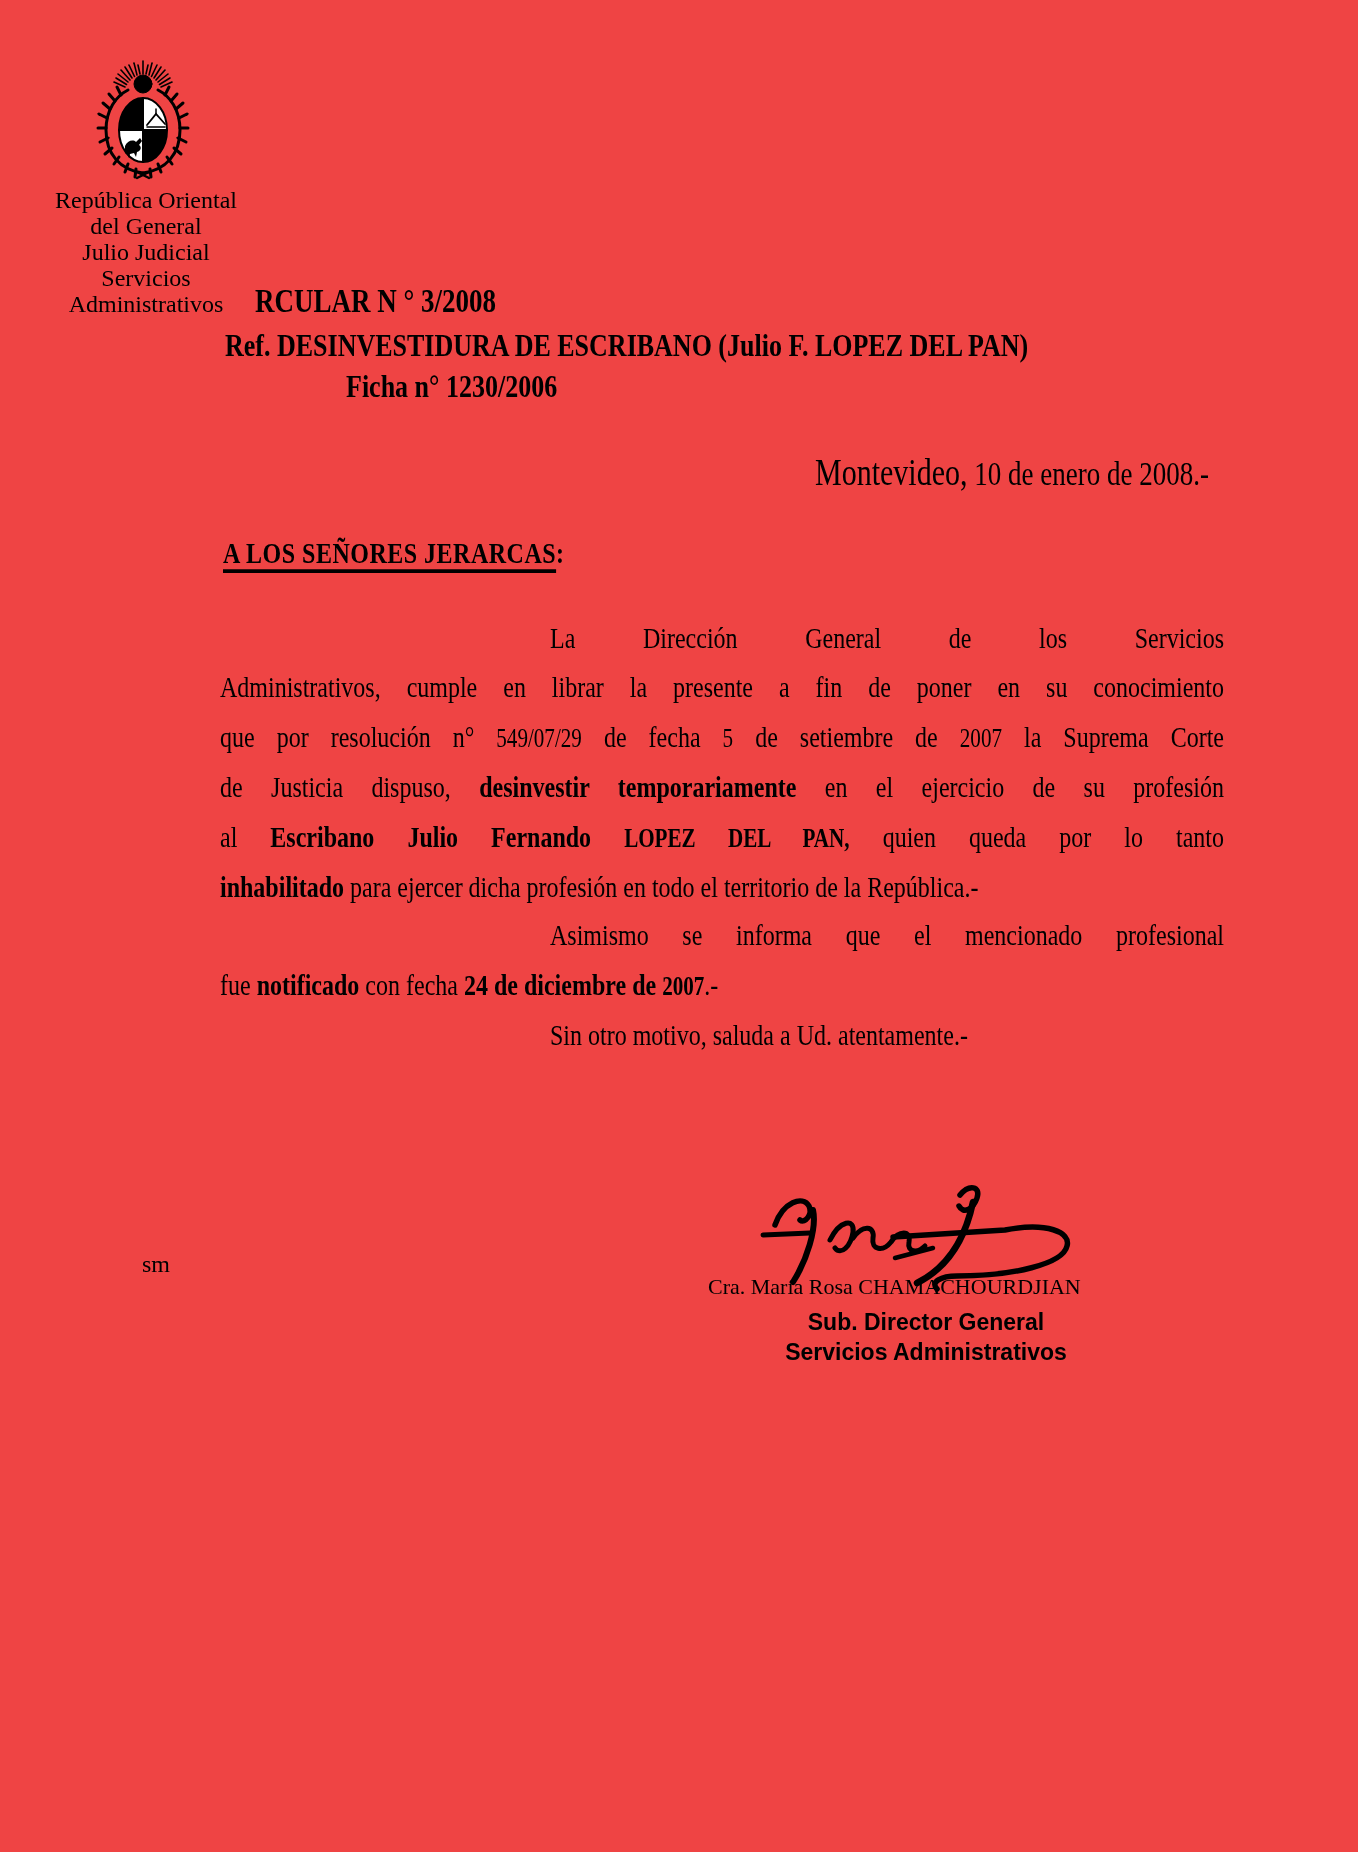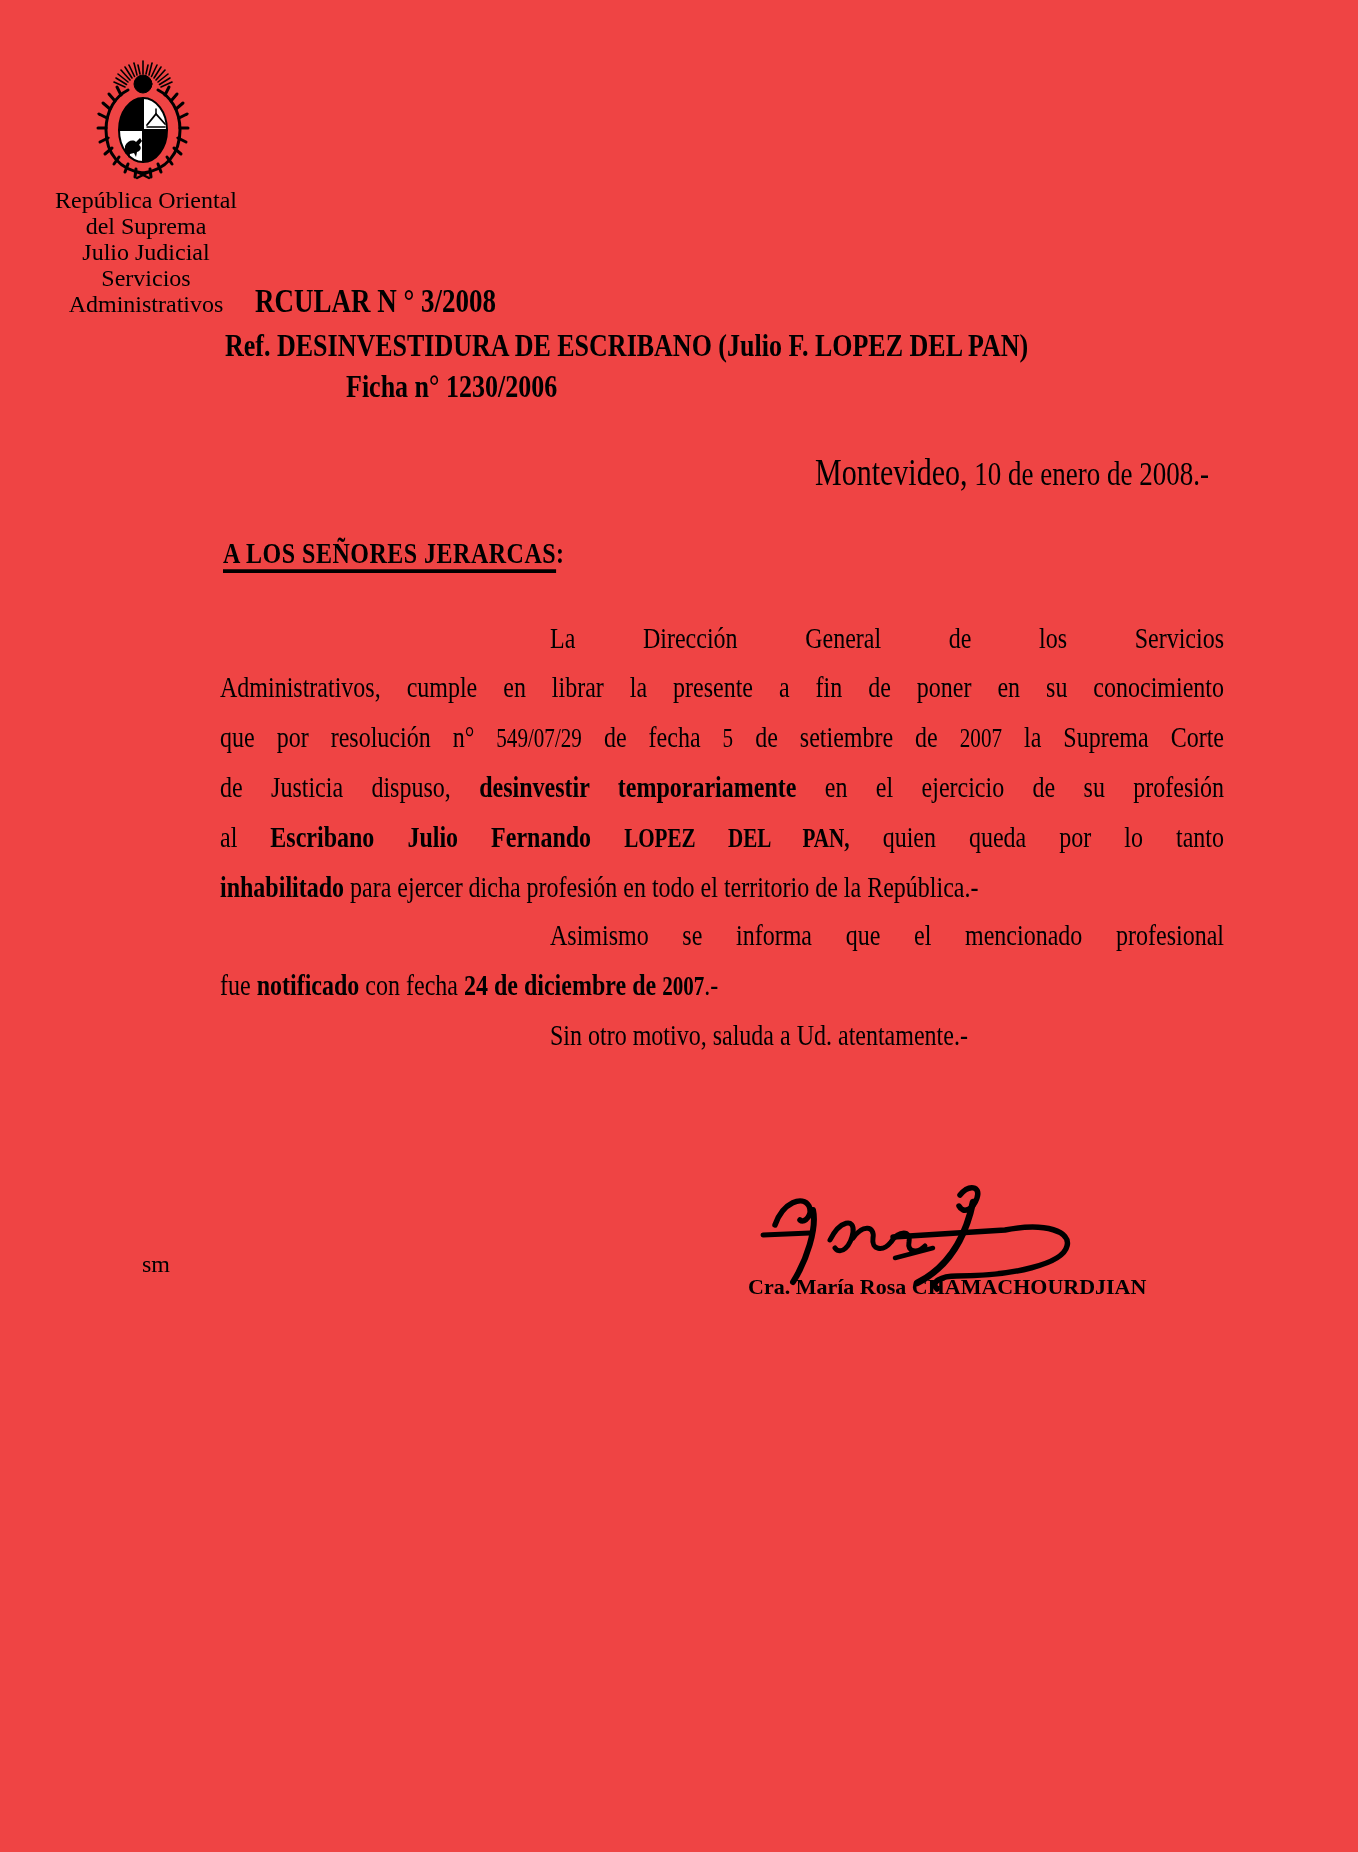--- a/index.html
+++ b/index.html
@@ -29,21 +29,21 @@
   
   .body-block { position:absolute; left:220px; top:614px; width:1004px;
                 font-size:24px; line-height:39.4px; }
   .bline { text-align:justify; text-align-last:justify; white-space:nowrap; }
   .bline.last { text-align-last:left; }
   .bline.indent { text-indent:330px; }
 
   
   .initials { left:142px; top:1252px; font-size:24px; line-height:1; }
   .sig-svg  { position:absolute; left:745px; top:1180px; width:330px; height:140px; }
-  .sig-name { left:748px; top:1276px; font-size:22px; font-weight:bold; line-height:1; white-space:nowrap; }
+  .sig-name { left:708px; top:1276px; font-size:22px; font-weight:normal; line-height:1; white-space:nowrap; }
   .sig-titles { left:780px; top:1308px; width:292px; text-align:center;
                 font-family:"Liberation Sans", sans-serif; font-weight:bold;
                 font-size:23px; line-height:29.5px; white-space:nowrap; }
 </style>
 </head>
 <body>
 
 <div class="sheet">
 
   <svg class="crest" viewBox="0 0 106 120">
@@ -107,21 +107,21 @@
 
       <path d="M35,86 c2,-5 8,-7 11,-4 l4,-4 2,3 -3,4 c3,2 2,6 -2,7 l-1,5 -2,-4 -4,1 -1,4 -2,-4 -2,-1 z" fill="#000" stroke="none"></path>
 
       <line x1="47" y1="112" x2="59" y2="118" stroke-width="2.5"></line>
       <line x1="59" y1="112" x2="47" y2="118" stroke-width="2.5"></line>
     </g>
   </svg>
 
   <div class="lh-block" id="letterhead-lines">
       <div>República Oriental</div>
-      <div>del Suprema</div>
+      <div>del General</div>
       <div>Julio Judicial</div>
       <div>Servicios</div>
       <div>Administrativos</div>
     </div>
 
   <div class="abs stretch circular">RCULAR N ° 3/2008</div>
   <div class="abs stretch refline">Ref. DESINVESTIDURA DE ESCRIBANO (Julio F. LOPEZ DEL PAN)</div>
   <div class="abs stretch ficha">Ficha n° 1230/2006</div>
   <div class="abs stretch dateline">
     <span>Montevideo,</span><span class="tail"> 10 de enero de 2008.-</span>
@@ -152,14 +152,18 @@
       <path d="M85,60 C95,40 110,38 108,52 C106,66 96,76 90,68" stroke-width="5"></path>
       <path d="M108,58 C118,44 130,46 128,58 C126,70 138,72 146,62 C154,50 166,50 164,62 C162,72 172,74 180,66" stroke-width="5"></path>
       <path d="M150,78 L188,68" stroke-width="4.5"></path>
       <path d="M215,15 C224,4 236,6 232,18 C228,30 218,34 214,26" stroke-width="5.5"></path>
       <path d="M228,22 C220,60 202,88 172,103" stroke-width="6.5"></path>
       <path d="M148,57 L260,50 C302,42 326,52 322,66 C318,84 268,96 212,96 C196,96 185,102 192,109" stroke-width="5.5"></path>
     </g>
   </svg>
 
   <div class="abs sig-name">Cra. María Rosa CHAMACHOURDJIAN</div>
+  <div class="abs sig-titles">
+    <div>Sub. Director General</div>
+    <div>Servicios Administrativos</div>
+  </div>
 
 </div>
 
 </body></html>

